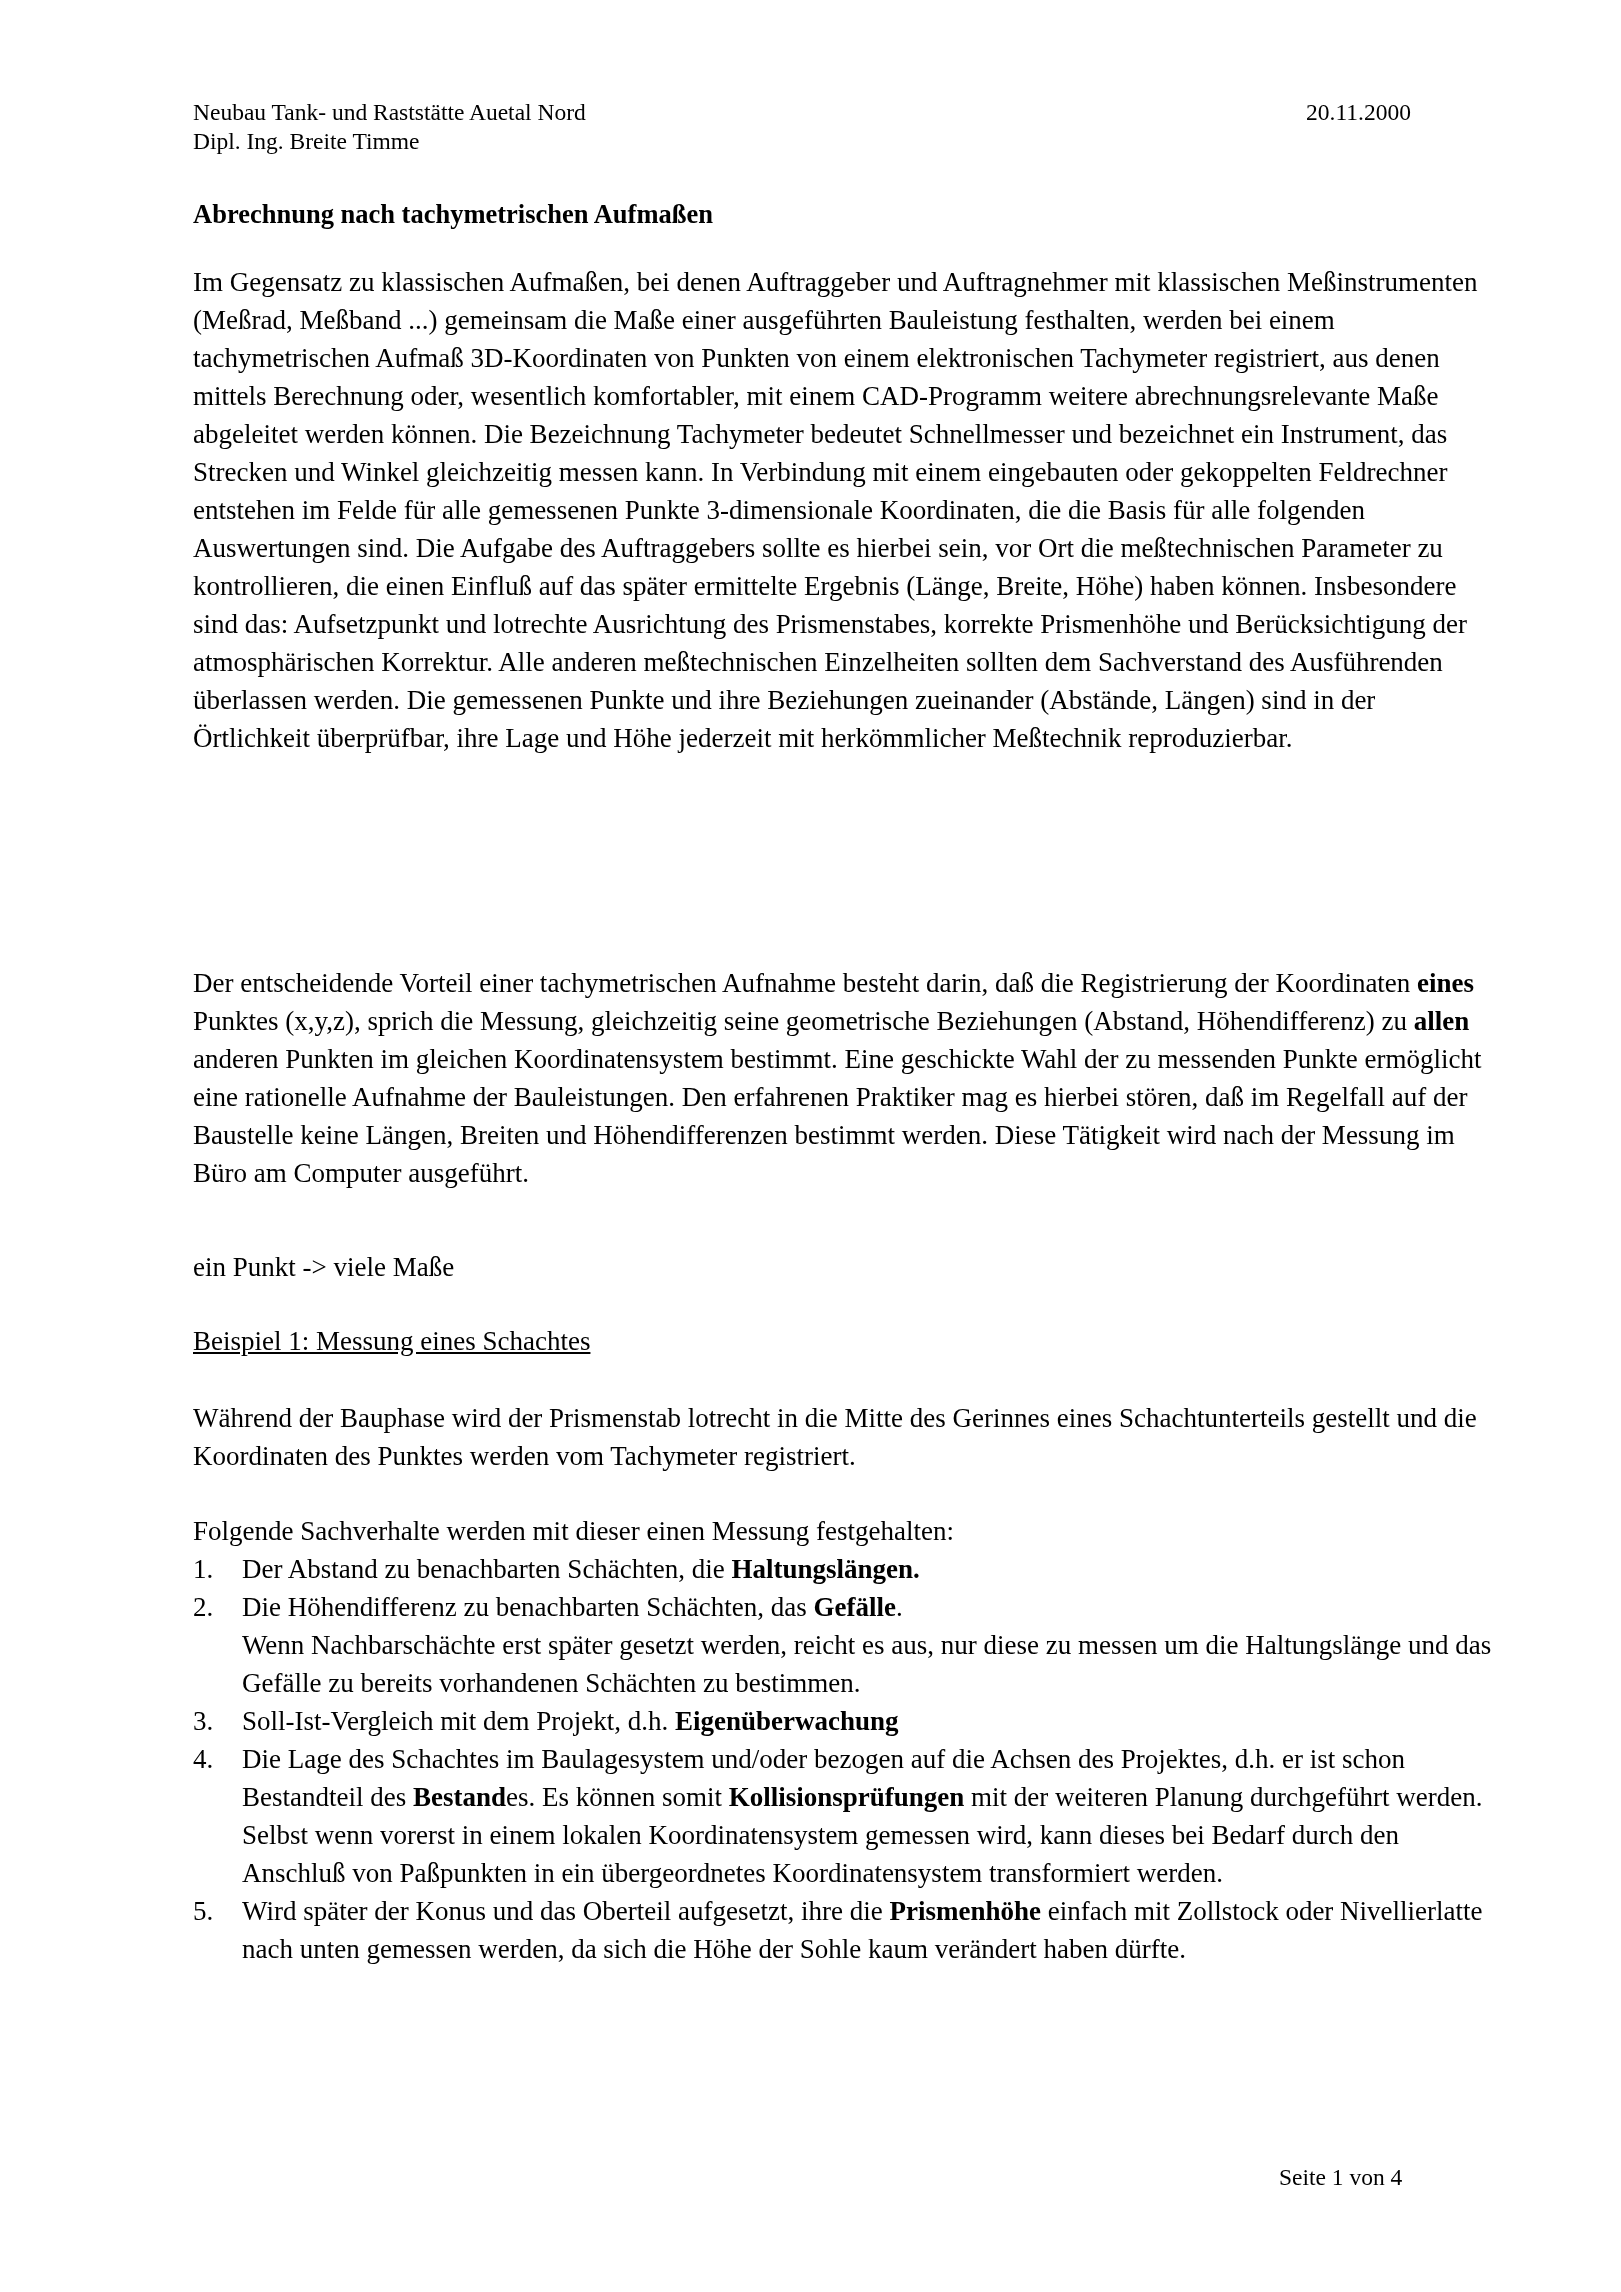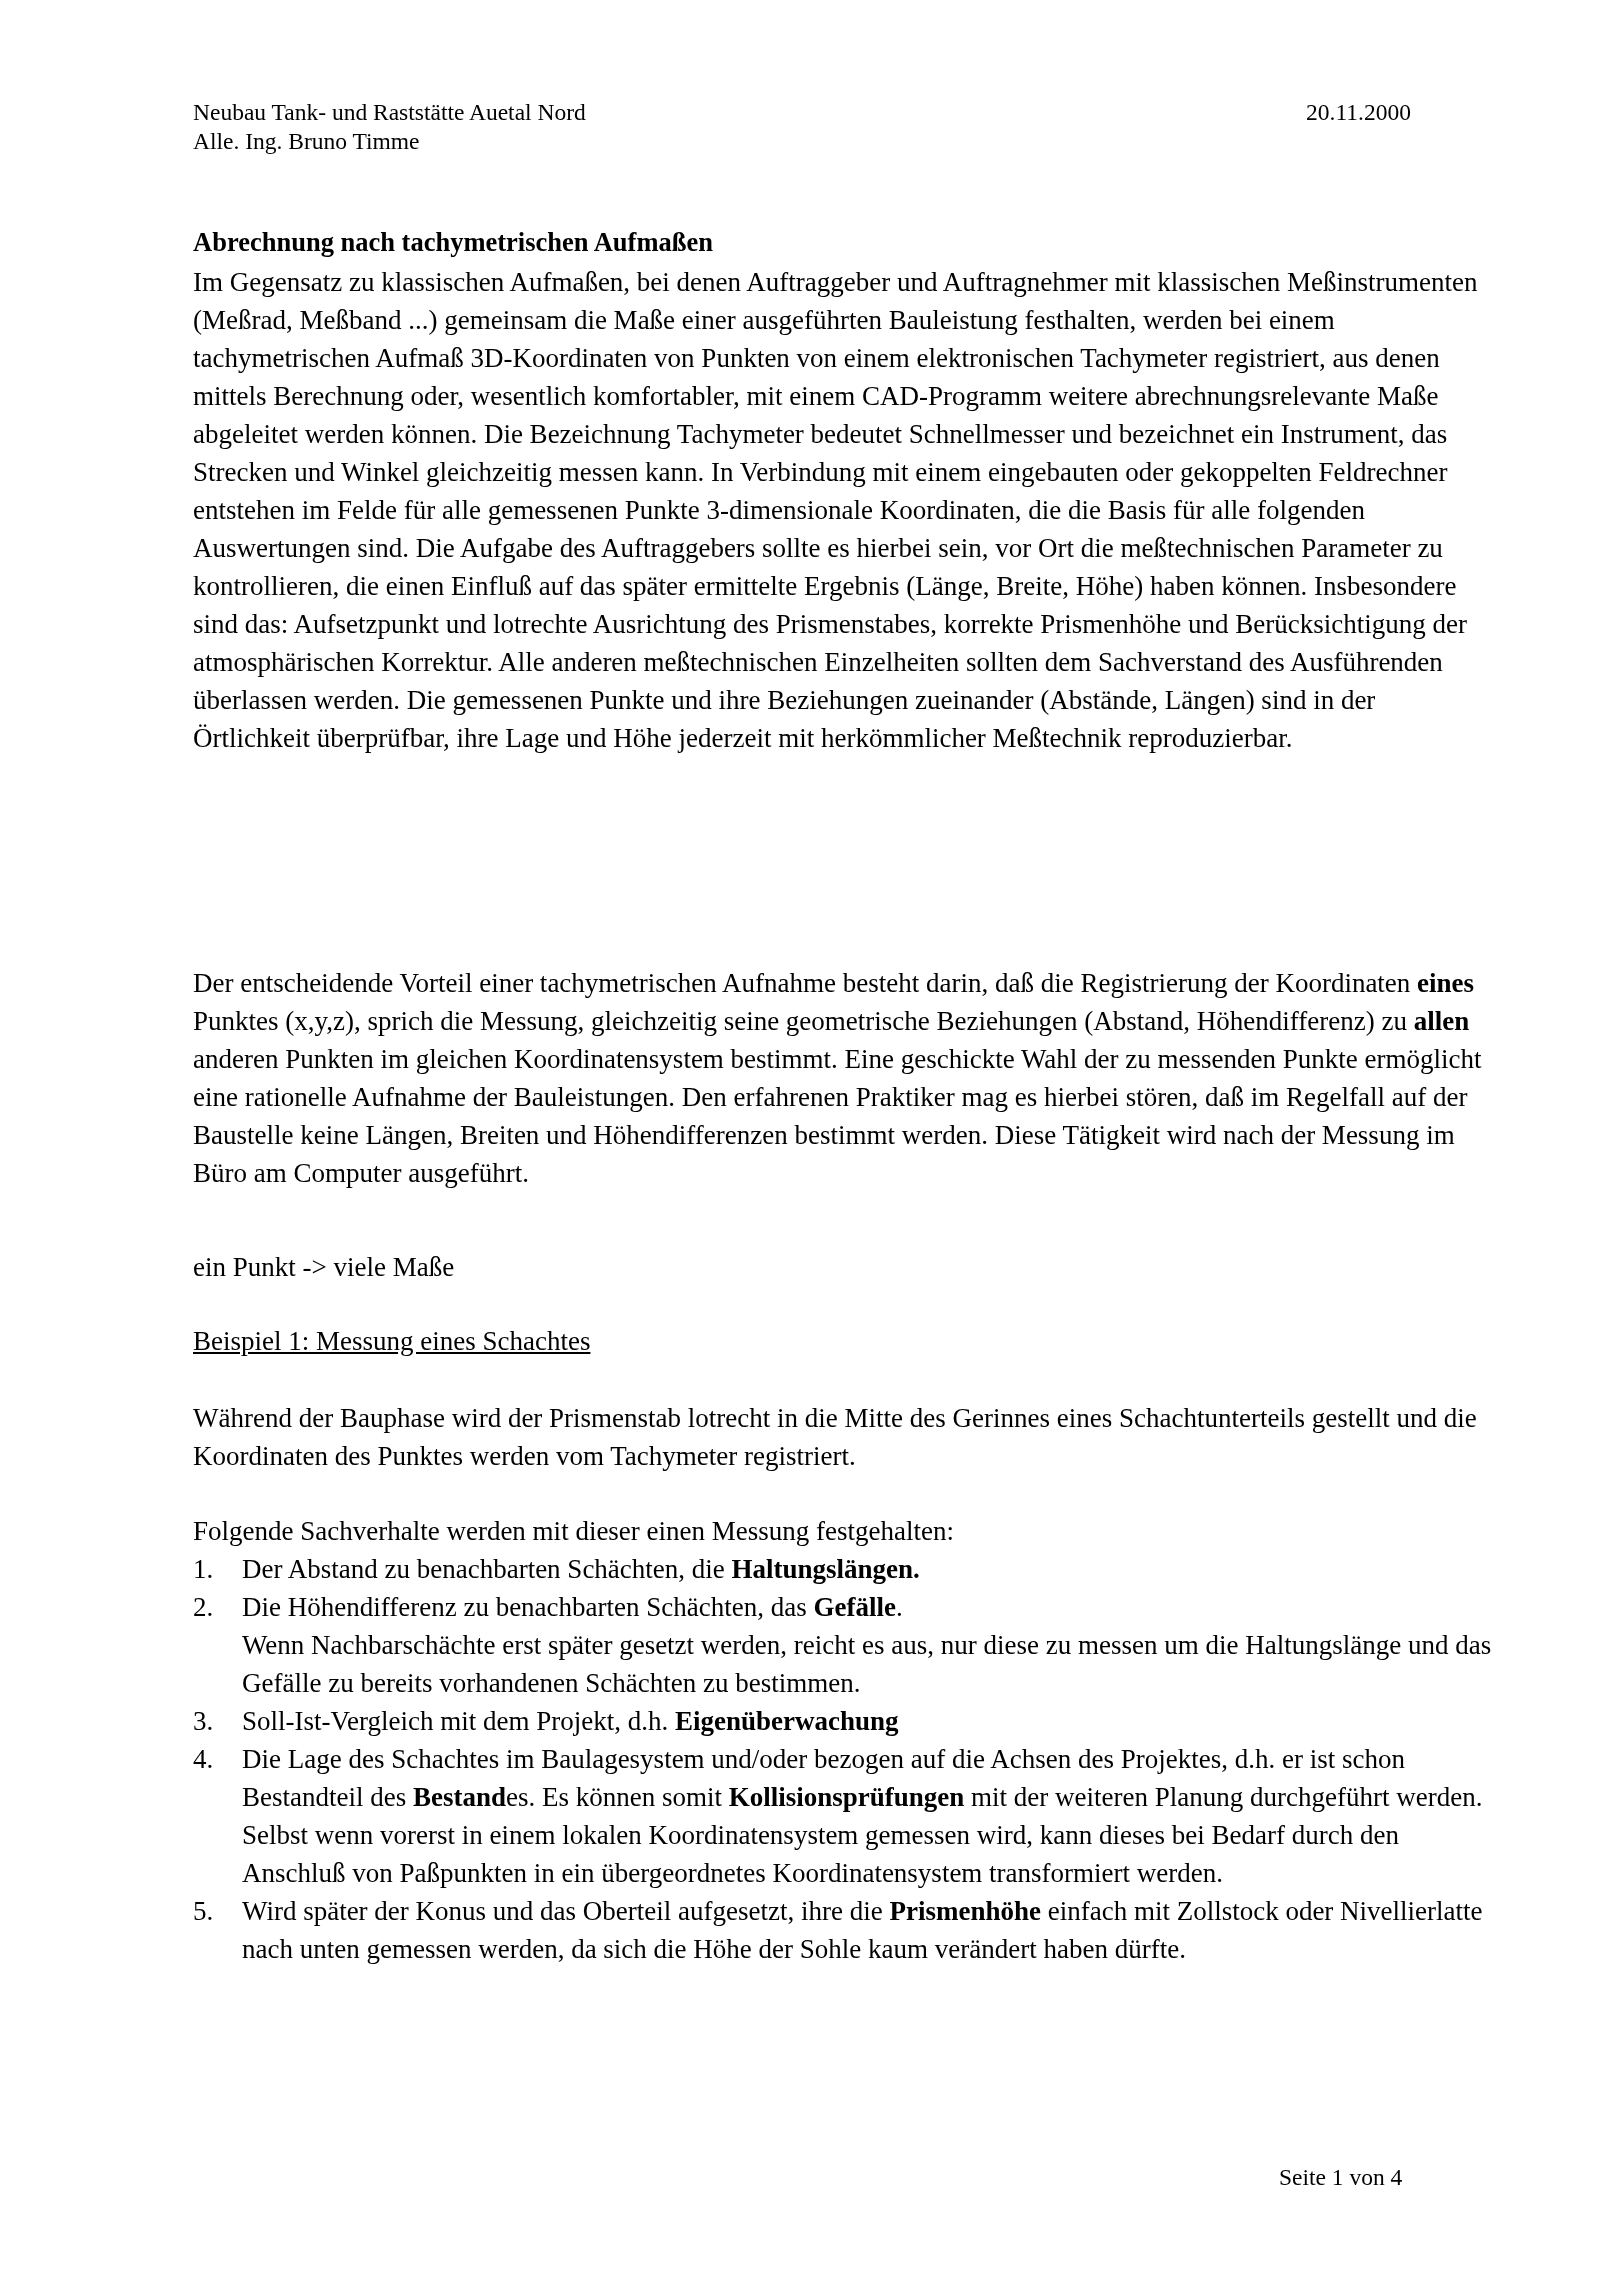--- a/index.html
+++ b/index.html
@@ -2,38 +2,38 @@
 <html><head>
 <meta charset="utf-8">
 <style>
   html, body { margin: 0; padding: 0; background: #ffffff; }
   body { width: 1621px; height: 2293px; position: relative; overflow: hidden;
          font-family: "Liberation Serif", "DejaVu Serif", serif; color: #000; }
   .page { position: absolute; left: 0; top: 0; width: 1621px; height: 1981px; }
   .hdr { position: absolute; font-size: 23.5px; line-height: 29px; }
   .hdr-left { left: 193px; top: 98px; }
   .hdr-date { left: 1306px; top: 98px; }
-  .title { position: absolute; left: 193px; top: 196px; font-size: 26.5px; font-weight: bold; line-height: 37px; margin-top: 28px; }
+  .title { position: absolute; left: 193px; top: 196px; font-size: 26.5px; font-weight: bold; line-height: 37px; }
   .body { position: absolute; left: 193px; width: 1304px; font-size: 27px; line-height: 38px; }
   .body p { margin: 0; }
   .b { font-weight: bold; }
   .u { text-decoration: underline; }
   .list { margin: 0; padding: 0; list-style: none; }
   .list li { position: relative; padding-left: 49px; }
   .list .num { position: absolute; left: 0; top: 0; }
   .footer { position: absolute; left: 1279px; top: 2164px; font-size: 23.5px; }
 </style>
 </head>
 <body>
 
 <div class="page">
 
   <div class="hdr hdr-left">
     <div>Neubau Tank- und Raststätte Auetal Nord</div>
-    <div>Alle. Ing. Bruno Timme</div>
+    <div>Dipl. Ing. Breite Timme</div>
   </div>
   <div class="hdr hdr-date">20.11.2000</div>
 
   <div class="title">Abrechnung nach tachymetrischen Aufmaßen</div>
 
   <div class="body" style="top:263px;">
     <p>Im Gegensatz zu klassischen Aufmaßen, bei denen Auftraggeber und Auftragnehmer mit klassischen Meßinstrumenten (Meßrad, Meßband ...) gemeinsam die Maße einer ausgeführten Bauleistung festhalten, werden bei einem tachymetrischen Aufmaß 3D-Koordinaten von Punkten von einem elektronischen Tachymeter registriert, aus denen mittels Berechnung oder, wesentlich komfortabler, mit einem CAD-Programm weitere abrechnungsrelevante Maße abgeleitet werden können. Die Bezeichnung Tachymeter bedeutet Schnellmesser und bezeichnet ein Instrument, das Strecken und Winkel gleichzeitig messen kann. In Verbindung mit einem eingebauten oder gekoppelten Feldrechner entstehen im Felde für alle gemessenen Punkte 3-dimensionale Koordinaten, die die Basis für alle folgenden Auswertungen sind. Die Aufgabe des Auftraggebers sollte es hierbei sein, vor Ort die meßtechnischen Parameter zu kontrollieren, die einen Einfluß auf das später ermittelte Ergebnis (Länge, Breite, Höhe) haben können. Insbesondere sind das: Aufsetzpunkt und lotrechte Ausrichtung des Prismenstabes, korrekte Prismenhöhe und Berücksichtigung der atmosphärischen Korrektur. Alle anderen meßtechnischen Einzelheiten sollten dem Sachverstand des Ausführenden überlassen werden. Die gemessenen Punkte und ihre Beziehungen zueinander (Abstände, Längen) sind in der Örtlichkeit überprüfbar, ihre Lage und Höhe jederzeit mit herkömmlicher Meßtechnik reproduzierbar.</p>
   </div>
 
   <div class="body" style="top:964px;">

